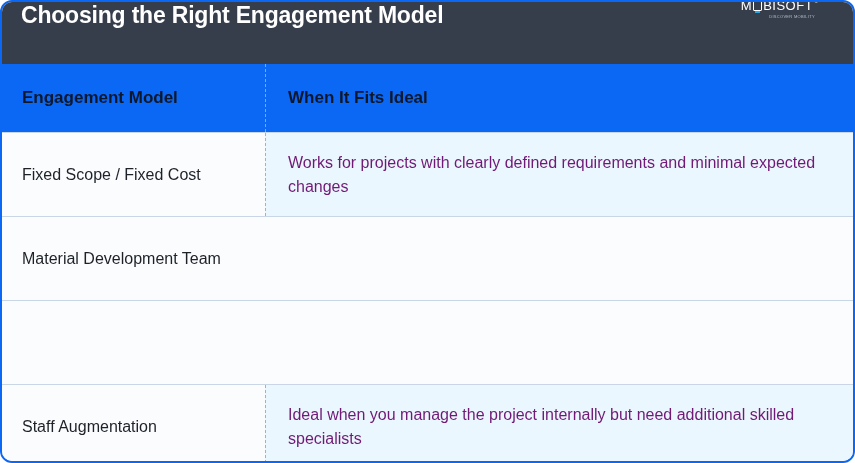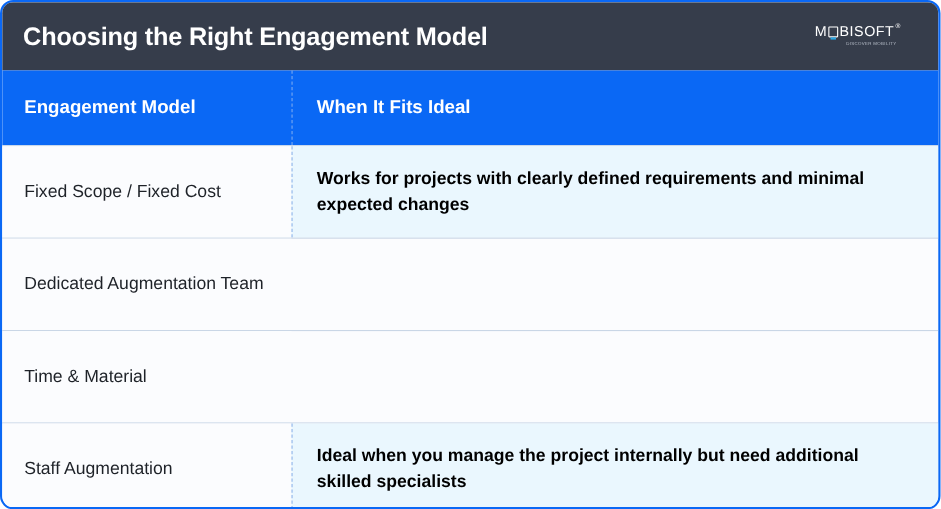--- a/index.html
+++ b/index.html
@@ -22,21 +22,20 @@
       box-sizing: border-box;
       border: 2px solid #0a68f5;
       border-radius: 12px;
       overflow: hidden;
       background: #fbfcfe;
     }
     .titlebar {
       height: 62px;
       background: #363d4b;
       display: flex;
-      align-items: center;
       justify-content: space-between;
       padding: 0 20px 0 19px;
       box-sizing: border-box;
     }
     .title {
       color: #ffffff;
       font-weight: 700;
       font-size: 23px;
       letter-spacing: -0.2px;
     }
@@ -91,21 +90,21 @@
     }
     .row {
       display: flex;
       position: relative;
     }
     .header-row {
       height: 68px;
       background: #0a68f5;
     }
     .header-row .cell {
-      color: #ffffff;
+      color: #0f172a;
       font-weight: 700;
       font-size: 17px;
     }
     .cell {
       display: flex;
       align-items: center;
       box-sizing: border-box;
     }
     .cell.col1 {
       width: 263px;
@@ -127,24 +126,23 @@
     .body-row:first-of-type {
       border-top: none;
     }
     .body-row .col1 {
       background: #fbfcfe;
       color: #1e2228;
       font-size: 16px;
     }
     .body-row .col2 {
       background: #eaf7fe;
-      color: #000000;
+      color: #701a75;
       font-size: 16px;
       line-height: 24px;
-      font-weight: bold;
     }
   </style>
 </head>
 <body>
 
 <div class="frame">
   <div class="titlebar">
     <div class="title">Choosing the Right Engagement Model</div>
     <div class="logo">
       <div class="logo-word"><span>M</span><span class="o-glyph"></span><span>BISOFT</span><span class="logo-reg">®</span></div>
@@ -157,25 +155,24 @@
       <div class="cell col1">Engagement Model</div>
       <div class="cell col2">When It Fits Ideal</div>
     </div>
 
     <div class="row body-row">
       <div class="cell col1">Fixed Scope / Fixed Cost</div>
       <div class="cell col2">Works for projects with clearly defined requirements and minimal expected changes</div>
     </div>
 
     <div class="row body-row">
-      <div class="cell col1">Dedicated Augmentation Team</div>
+      <div class="cell col1">Material Development Team</div>
     </div>
 
     <div class="row body-row">
-      <div class="cell col1">Time &amp; Material</div>
     </div>
 
     <div class="row body-row">
       <div class="cell col1">Staff Augmentation</div>
       <div class="cell col2">Ideal when you manage the project internally but need additional skilled specialists</div>
     </div>
   </div>
 </div>
 
 </body></html>

